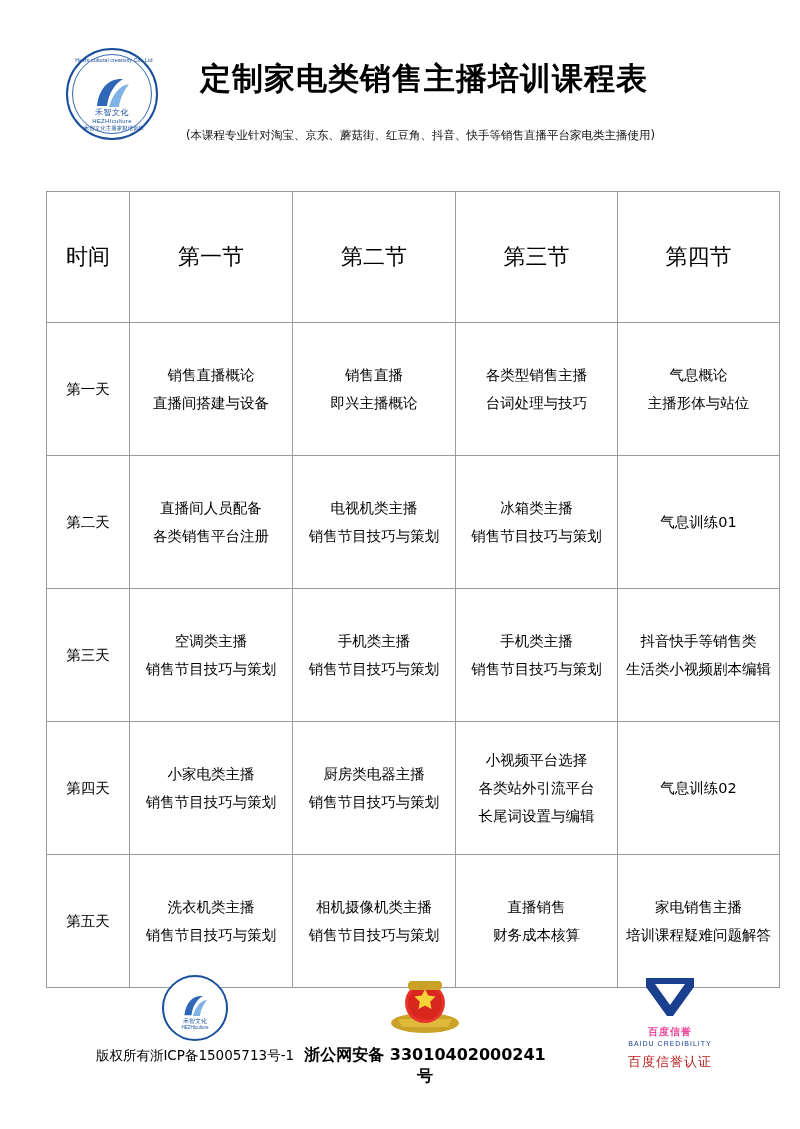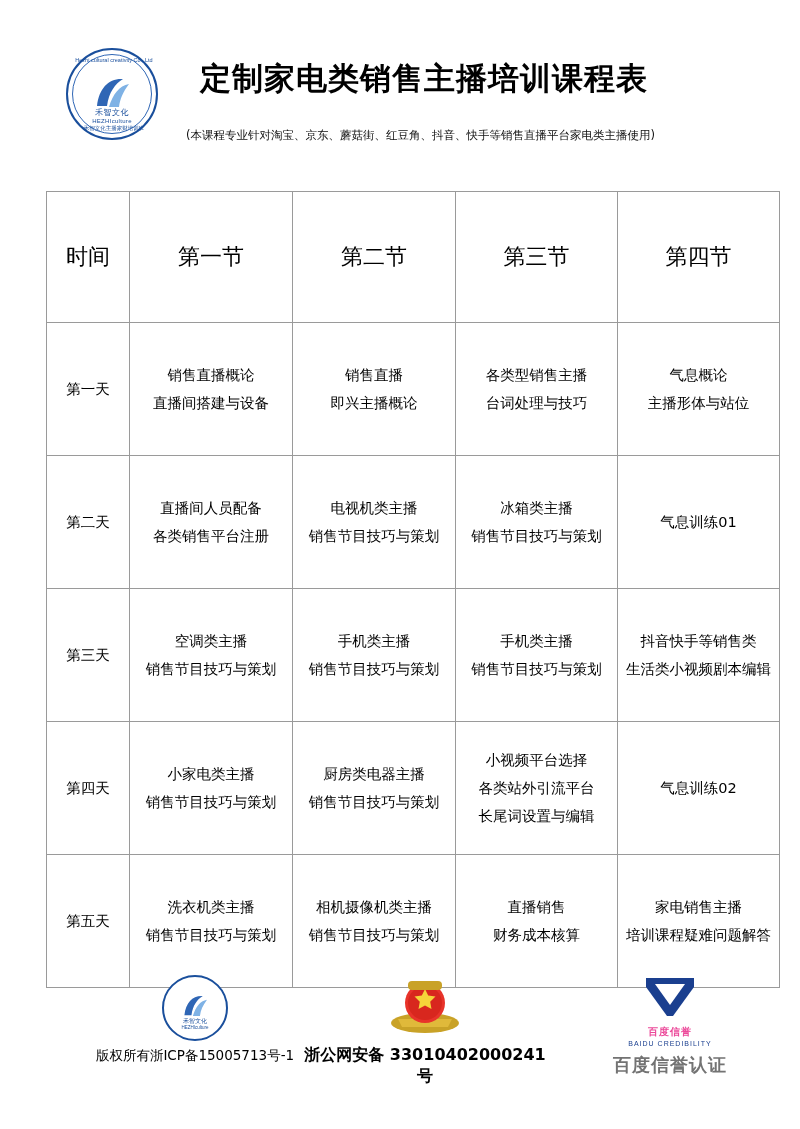--- a/index.html
+++ b/index.html
@@ -221,21 +221,21 @@
     letter-spacing: 1px;
     margin-top: 1px;
   }
   .f-caption {
     font-size: 13.5px;
     font-family: "DejaVu Sans", "Liberation Sans", sans-serif;
     color: #000;
     margin-top: 6px;
   }
   .f-caption.bold { font-weight: bold; font-size: 16px; }
-  .f-caption.blue { color: #737373; font-weight: bold; font-size: 18px; letter-spacing: 1px;}
+  .f-caption.blue { color: #b91c1c; font-weight: normal; font-size: 13px; letter-spacing: 1px;}
 
   
   .watermark {
     position: absolute;
     right: 12px;
     bottom: 6px;
     width: 140px;
     height: 56px;
   }
   .wm-logo {

